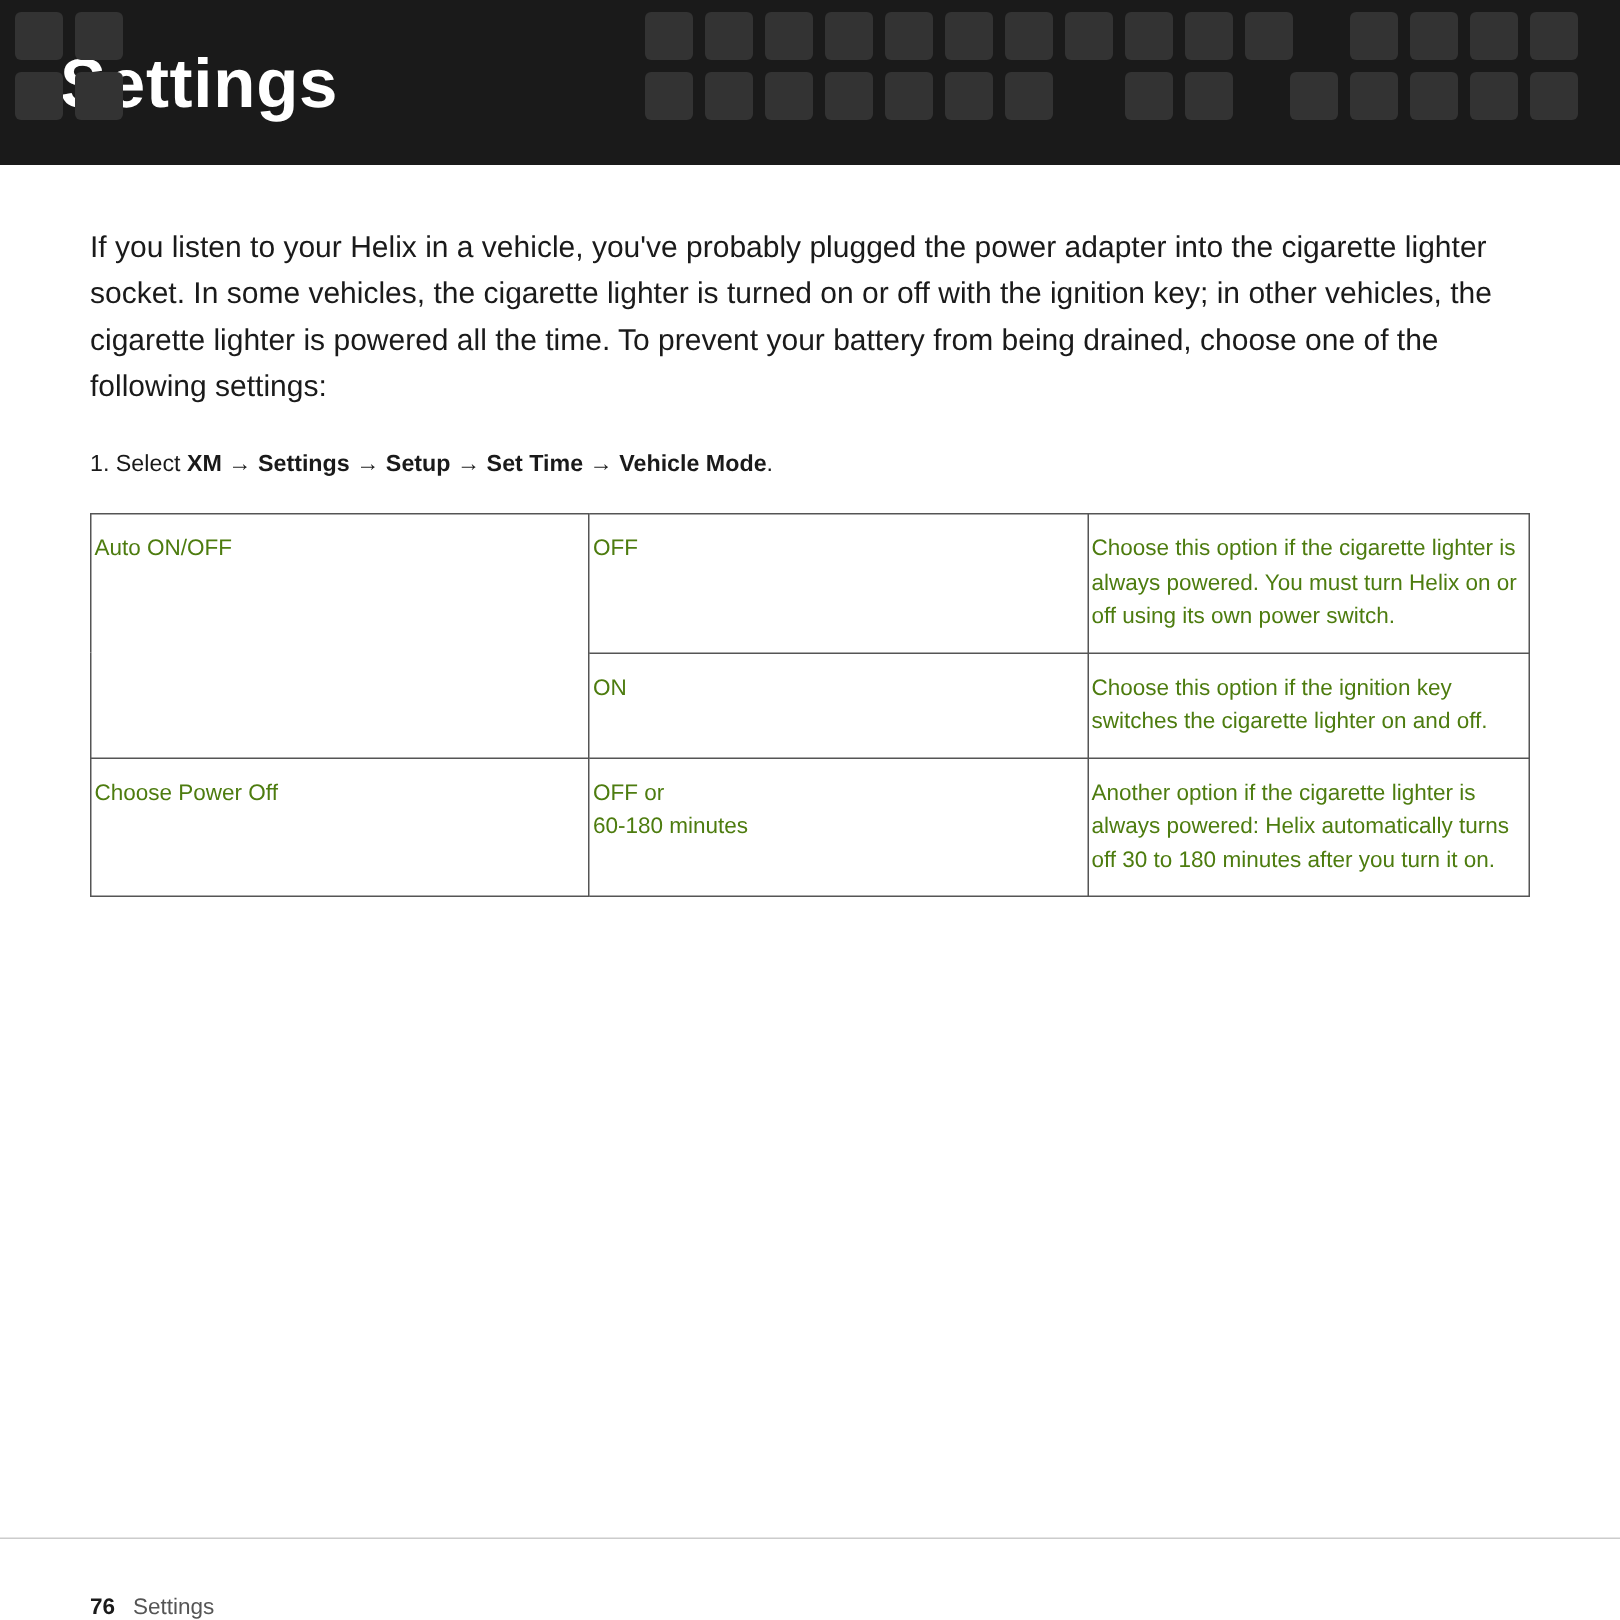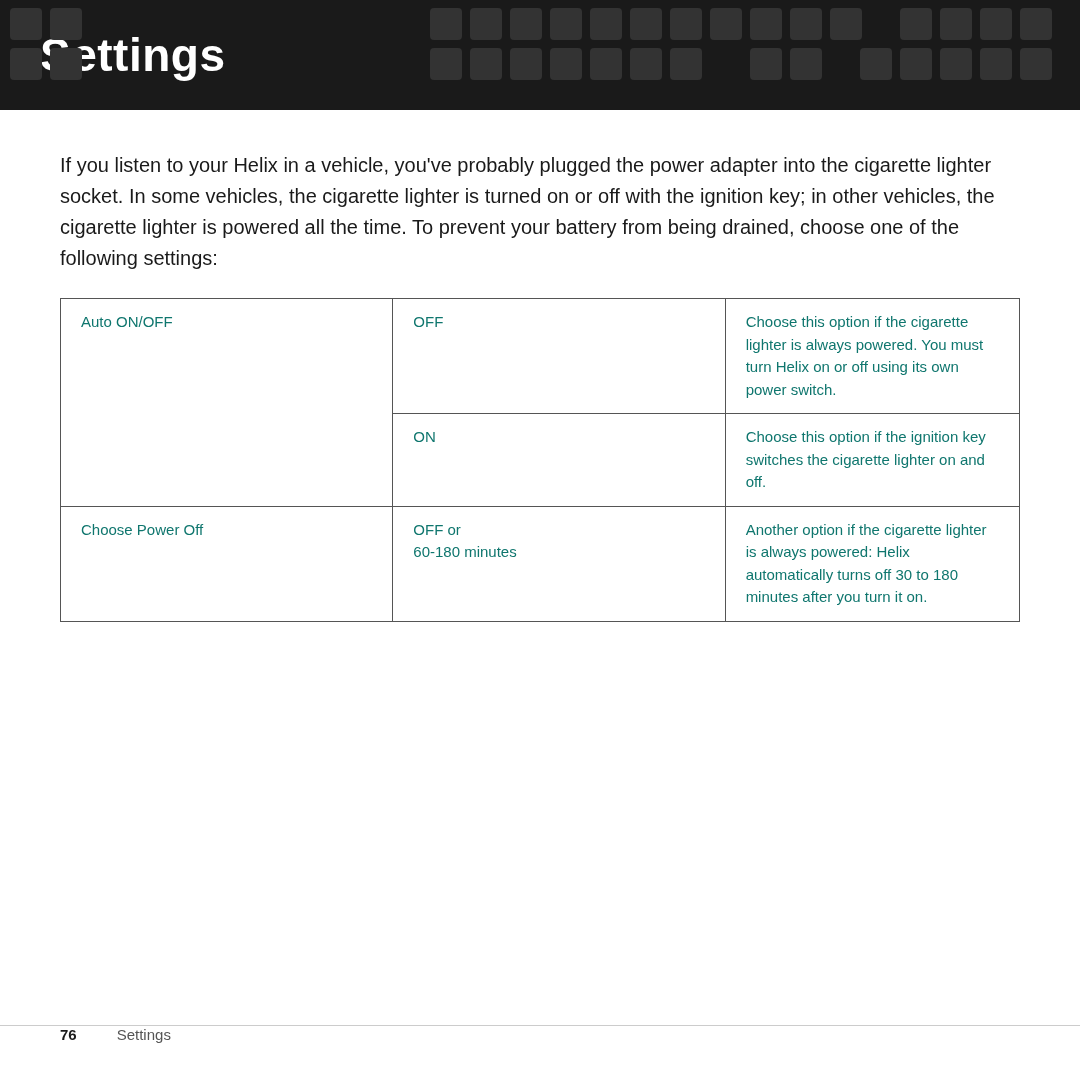--- a/index.html
+++ b/index.html
@@ -74,24 +74,24 @@
     
     .settings-table {
       width: 100%;
       border-collapse: collapse;
       margin: 20px 0 24px 0;
       font-size: 15px;
     }
 
     .settings-table td {
       border: 1px solid #555555;
-      padding: 12px 20px;
+      padding: 12px 2px;
       vertical-align: top;
       line-height: 1.5;
-      color: #0f766e;
+      color: #4d7c0f;
     }
 
     .settings-table td:first-child {
       width: 175px;
     }
 
     .settings-table td:nth-child(2) {
       width: 155px;
     }
 
@@ -105,24 +105,23 @@
     }
 
     
     .footer {
       position: absolute;
       bottom: 0;
       left: 0;
       right: 0;
       height: 55px;
       display: flex;
-      align-items: flex-start;
+      align-items: flex-end;
       padding: 0 60px;
       border-top: 1px solid #cccccc;
-      gap: 28px;
     }
 
     .page-number {
       font-size: 15px;
       font-weight: bold;
       color: #1a1a1a;
       margin-right: 12px;
     }
 
     .footer-label {
@@ -174,20 +173,23 @@
     <rect x="860" y="48" width="32" height="32" rx="4" fill="#333"></rect>
   </svg>
   <span class="header-title">Settings</span>
 </div>
 
 <div class="content" style="position:relative;">
 
 
   <p class="intro-text">If you listen to your Helix in a vehicle, you've probably plugged the power adapter into the cigarette lighter socket. In some vehicles, the cigarette lighter is turned on or off with the ignition key; in other vehicles, the cigarette lighter is powered all the time. To prevent your battery from being drained, choose one of the following settings:</p>
 
+  <p class="step">
+    <span>1. Select </span><strong>XM → Settings → Setup → Set Time → Vehicle Mode</strong><span>.</span>
+  </p>
 
 
   <table class="settings-table">
     <tbody>
       <tr>
         <td class="row-span-label" rowspan="2">Auto ON/OFF</td>
         <td>OFF</td>
         <td>Choose this option if the cigarette lighter is always powered. You must turn Helix on or off using its own power switch.</td>
       </tr>
       <tr>

